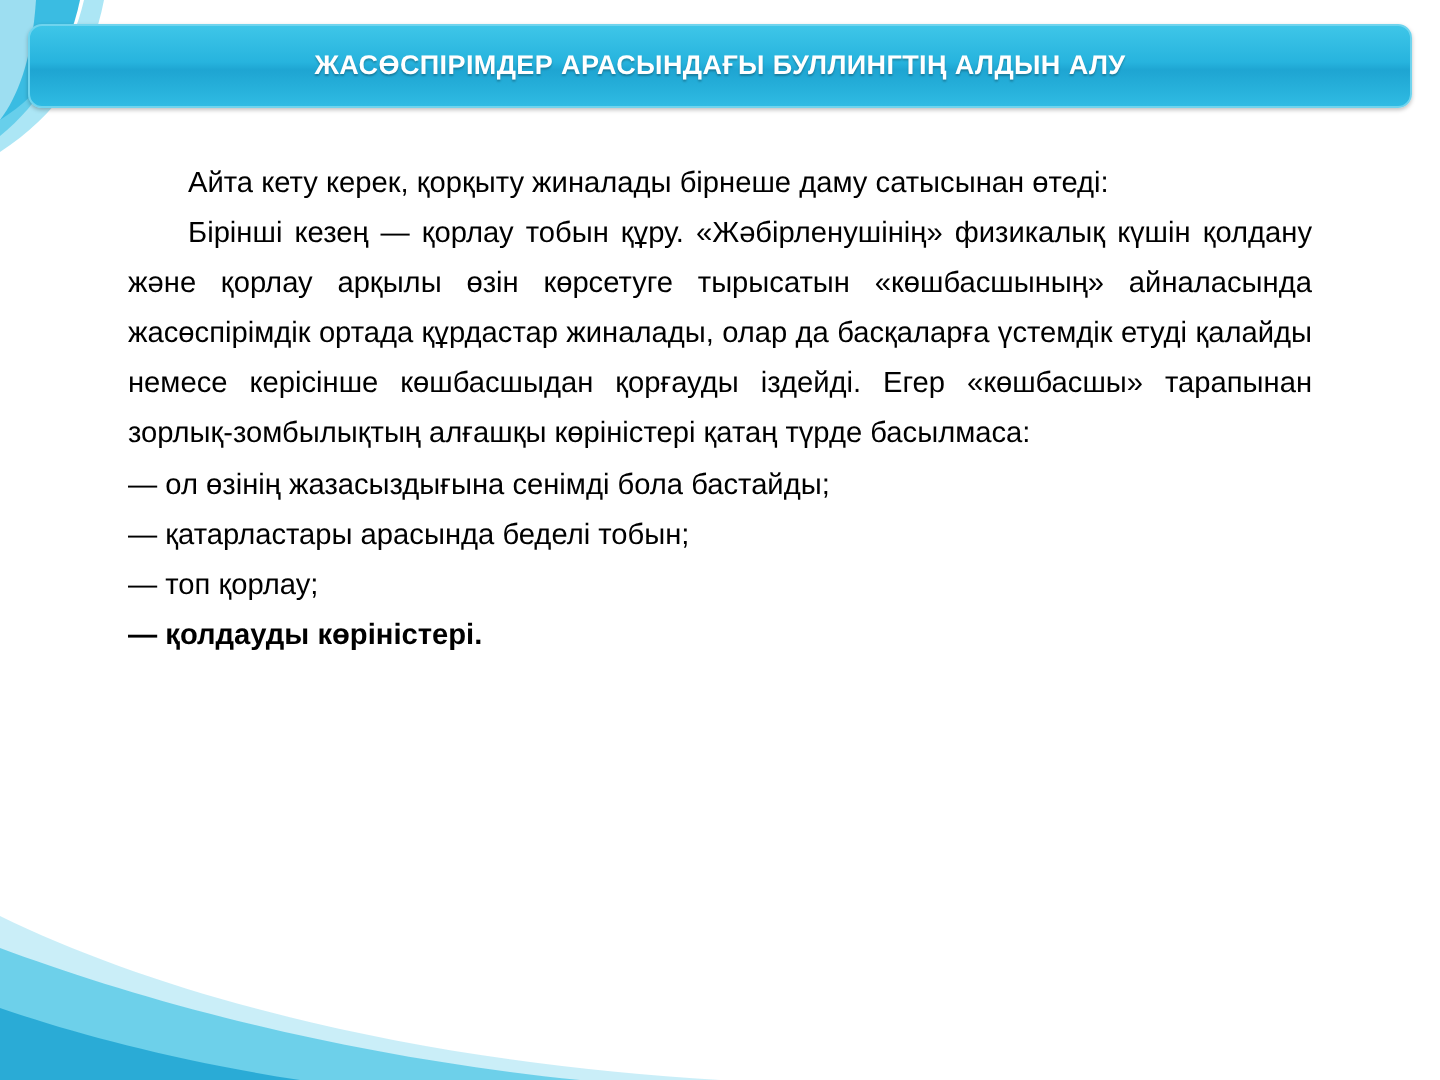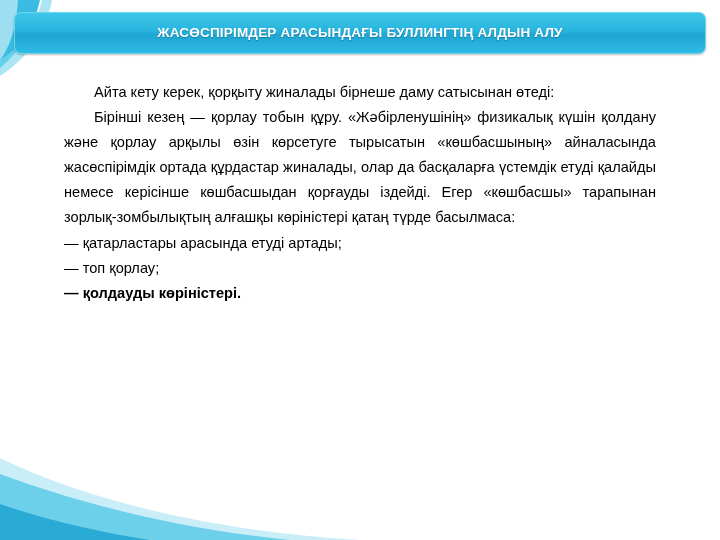--- a/index.html
+++ b/index.html
@@ -114,18 +114,19 @@
     </svg>
   </div>
 
   <div class="title-bar">
     <div class="title-text">ЖАСӨСПІРІМДЕР АРАСЫНДАҒЫ БУЛЛИНГТІҢ АЛДЫН АЛУ</div>
   </div>
 
   <div class="content">
     <p class="para indent">Айта кету керек,  қорқыту жиналады бірнеше даму сатысынан өтеді:</p>
     <p class="para indent">Бірінші кезең — қорлау тобын құру. «Жәбірленушінің» физикалық күшін қолдану және қорлау арқылы өзін көрсетуге тырысатын «көшбасшының» айналасында жасөспірімдік ортада құрдастар жиналады, олар да басқаларға үстемдік етуді қалайды немесе керісінше көшбасшыдан қорғауды іздейді. Егер «көшбасшы» тарапынан зорлық-зомбылықтың алғашқы көріністері қатаң түрде басылмаса:</p>
-    <p class="para nojust">— қатарластары арасында етуді артады;</p>
+    <p class="para nojust">— ол өзінің жазасыздығына сенімді бола бастайды;</p>
+    <p class="para nojust">— қатарластары арасында беделі тобын;</p>
     <p class="para nojust">— топ қорлау;</p>
     <p class="para nojust bold">—  қолдауды көріністері.</p>
   </div>
 
 </div>
 
 </body></html>

